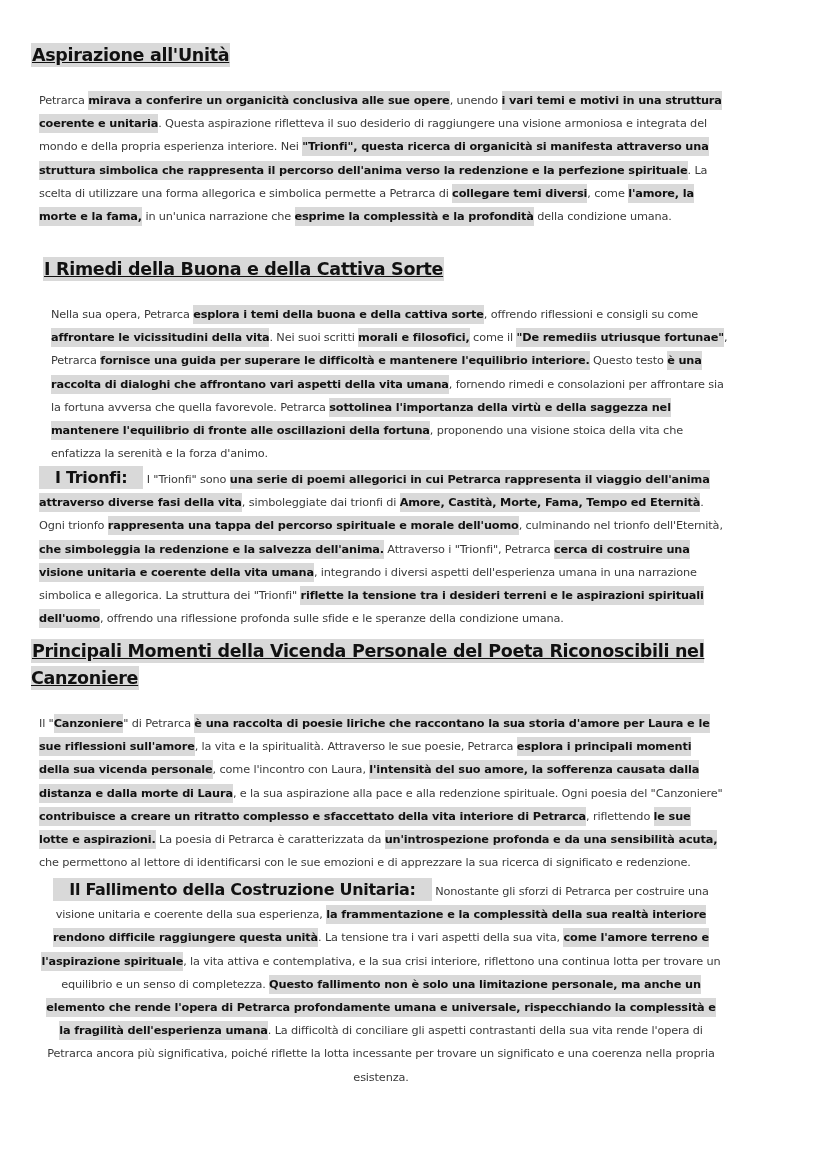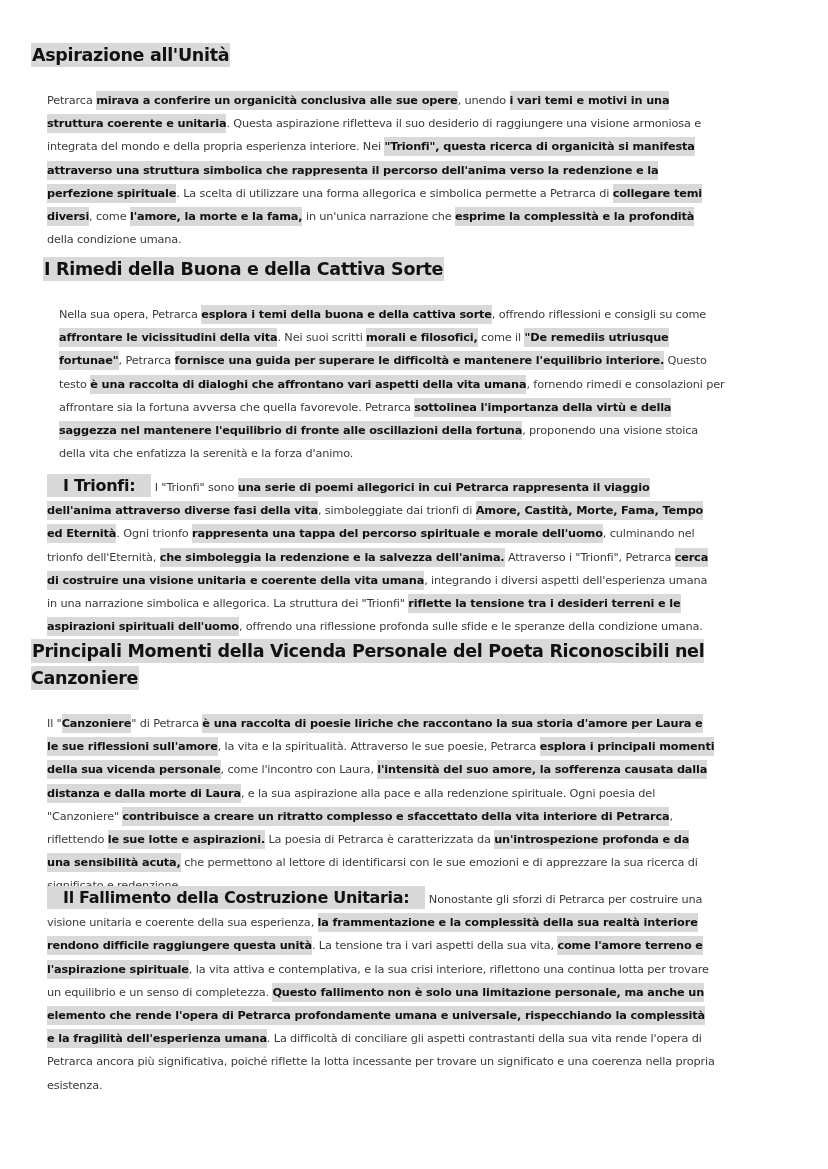--- a/index.html
+++ b/index.html
@@ -1,20 +1,20 @@
 <!DOCTYPE html>
 <html><head>
 <meta charset="utf-8">
 <style>
   html, body { margin: 0; padding: 0; background: #ffffff; }
   body { width: 828px; height: 1169px; overflow: hidden; position: relative; }
   .page { position: absolute; left: 31px; top: 42px; width: 700px; color: #333; font-family: "DejaVu Sans", sans-serif; }
-  .h { font-family: "DejaVu Sans", sans-serif; font-weight: bold; font-size: 17.5px; color: #111; background: #d9d9d9; display: inline; padding: 2px 1px; letter-spacing: -0.3px; }
+  .h { font-family: "DejaVu Sans", sans-serif; font-weight: bold; font-size: 17.5px; color: #111; background: #d9d9d9; display: inline; padding: 2px 1px; letter-spacing: -0.3px; text-decoration: underline; }
   .hblock { margin: 0 0 20px 0; line-height: 26px; }
-  p.para { margin: 16px; font-size: 11.3px; line-height: 23.2px; color: #3a3a3a; font-family: "DejaVu Sans", sans-serif; letter-spacing: -0.15px; }
+  p.para { margin: 8px; font-size: 11.3px; line-height: 23.2px; color: #3a3a3a; font-family: "DejaVu Sans", sans-serif; letter-spacing: -0.15px; }
   p.para .hl { background: #d9d9d9; font-weight: bold; color: #111; padding: 3px 0; }
   p.para .inline-title { background: #d9d9d9; font-weight: bold; color: #111; font-size: 16px; padding: 2px 16px; letter-spacing: -0.3px; }
 </style>
 </head>
 <body>
 
 <div class="page">
 
   <section style="position:absolute; top:0; left:0; width:700px;">
     <div class="hblock"><h2 class="h">Aspirazione all'Unità</h2></div>
@@ -28,17 +28,17 @@
 
   <section style="position:absolute; top:416px; left:0; width:700px;">
     <p class="para"><span class="inline-title">I Trionfi:</span><span> I "Trionfi" sono </span><span class="hl">una serie di poemi allegorici in cui Petrarca rappresenta il viaggio dell'anima attraverso diverse fasi della vita</span><span>, simboleggiate dai trionfi di </span><span class="hl">Amore, Castità, Morte, Fama, Tempo ed Eternità</span><span>. Ogni trionfo </span><span class="hl">rappresenta una tappa del percorso spirituale e morale dell'uomo</span><span>, culminando nel trionfo dell'Eternità, </span><span class="hl">che simboleggia la redenzione e la salvezza dell'anima.</span><span> Attraverso i "Trionfi", Petrarca </span><span class="hl">cerca di costruire una visione unitaria e coerente della vita umana</span><span>, integrando i diversi aspetti dell'esperienza umana in una narrazione simbolica e allegorica. La struttura dei "Trionfi" </span><span class="hl">riflette la tensione tra i desideri terreni e le aspirazioni spirituali dell'uomo</span><span>, offrendo una riflessione profonda sulle sfide e le speranze della condizione umana.</span></p>
   </section>
 
   <section style="position:absolute; top:596px; left:0; width:700px;">
     <div class="hblock"><h2 class="h">Principali Momenti della Vicenda Personale del Poeta Riconoscibili nel Canzoniere</h2></div>
     <p class="para"><span>Il "</span><span class="hl">Canzoniere</span><span>" di Petrarca </span><span class="hl">è una raccolta di poesie liriche che raccontano la sua storia d'amore per Laura e le sue riflessioni sull'amore</span><span>, la vita e la spiritualità. Attraverso le sue poesie, Petrarca </span><span class="hl">esplora i principali momenti della sua vicenda personale</span><span>, come l'incontro con Laura, </span><span class="hl">l'intensità del suo amore, la sofferenza causata dalla distanza e dalla morte di Laura</span><span>, e la sua aspirazione alla pace e alla redenzione spirituale. Ogni poesia del "Canzoniere" </span><span class="hl">contribuisce a creare un ritratto complesso e sfaccettato della vita interiore di Petrarca</span><span>, riflettendo </span><span class="hl">le sue lotte e aspirazioni.</span><span> La poesia di Petrarca è caratterizzata da </span><span class="hl">un'introspezione profonda e da una sensibilità acuta,</span><span> che permettono al lettore di identificarsi con le sue emozioni e di apprezzare la sua ricerca di significato e redenzione.</span></p>
   </section>
 
-  <section style="position:absolute; top:828px; left:0; width:700px;">
+  <section style="position:absolute; top:828px; left:0; width:700px;text-align:center;">
     <p class="para"><span class="inline-title">Il Fallimento della Costruzione Unitaria:</span><span> Nonostante gli sforzi di Petrarca per costruire una visione unitaria e coerente della sua esperienza, </span><span class="hl">la frammentazione e la complessità della sua realtà interiore rendono difficile raggiungere questa unità</span><span>. La tensione tra i vari aspetti della sua vita, </span><span class="hl">come l'amore terreno e l'aspirazione spirituale</span><span>, la vita attiva e contemplativa, e la sua crisi interiore, riflettono una continua lotta per trovare un equilibrio e un senso di completezza. </span><span class="hl">Questo fallimento non è solo una limitazione personale, ma anche un elemento che rende l'opera di Petrarca profondamente umana e universale, rispecchiando la complessità e la fragilità dell'esperienza umana</span><span>. La difficoltà di conciliare gli aspetti contrastanti della sua vita rende l'opera di Petrarca ancora più significativa, poiché riflette la lotta incessante per trovare un significato e una coerenza nella propria esistenza.</span></p>
   </section>
 
 </div>
 
 </body></html>

